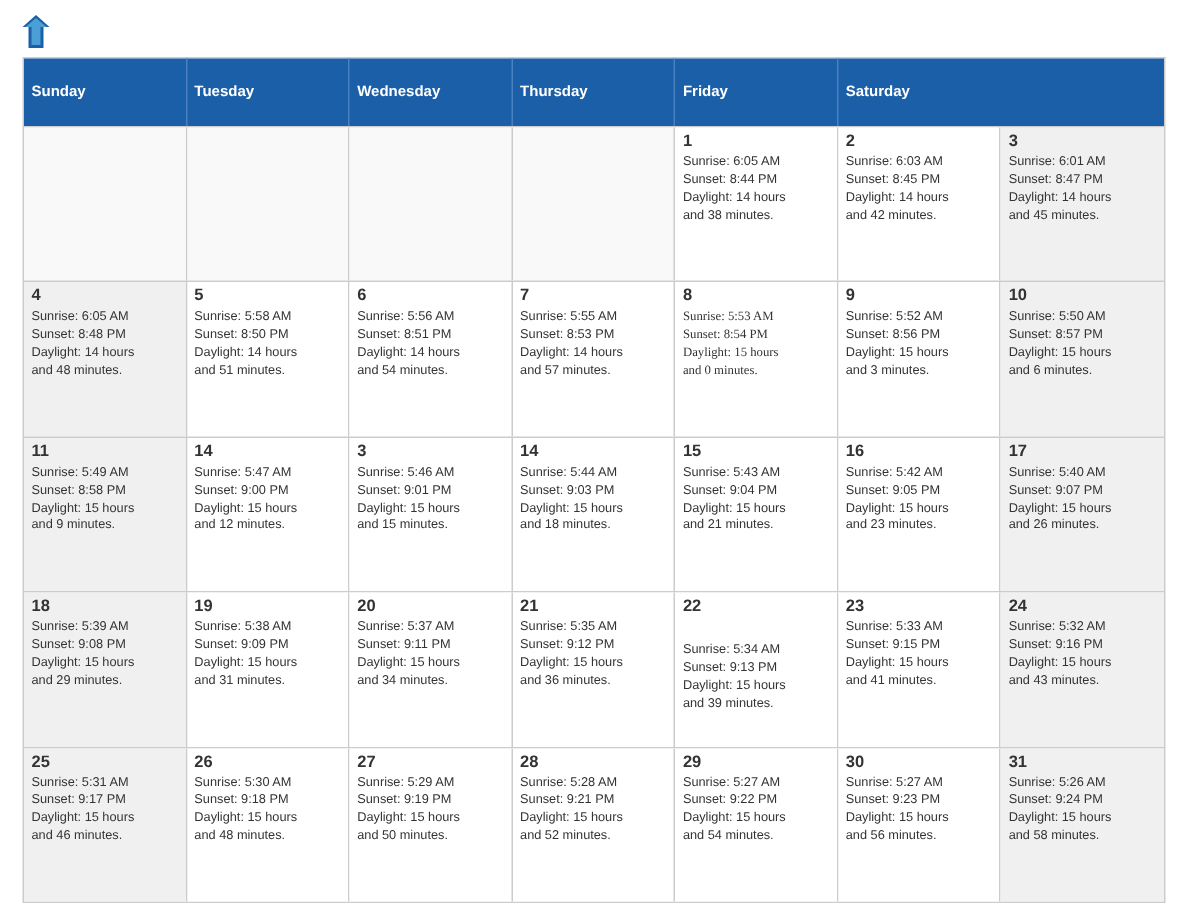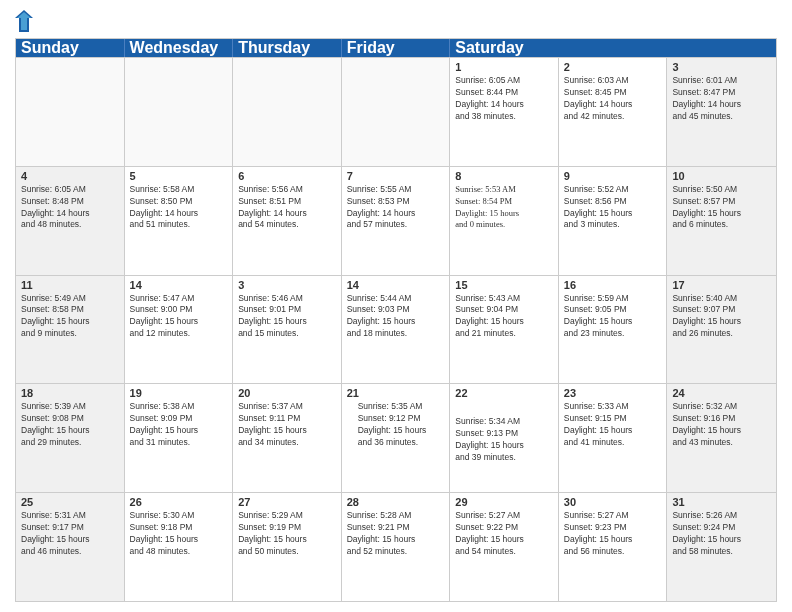--- a/index.html
+++ b/index.html
@@ -66,23 +66,23 @@
       flex-direction: column;
       border: 1px solid #ccc;
     }
     .cal-header {
       display: grid;
       grid-template-columns: repeat(7, 1fr);
       background: #1a5fa8;
     }
     .cal-header-cell {
       color: #fff;
-      font-size: 16px;
-      font-weight: bold;
-      padding: 0 5px;
+      font-size: 10px;
+      font-weight: bold;
+      padding: 17px 5px;
       text-align: left;
       border-right: 1px solid #4a7fc0;
     }
     .cal-header-cell:last-child { border-right: none; }
     .cal-body {
       flex: 1;
       display: grid;
       grid-template-rows: repeat(5, 1fr);
     }
     .cal-row {
@@ -130,20 +130,21 @@
     </div>
     <div class="title-area">
       <div class="month-title"></div>
       <div class="subtitle"></div>
     </div>
   </div>
 
   <div class="calendar">
     <div class="cal-header" id="cal-header-row">
         <div class="cal-header-cell">Sunday</div>
+        <div class="cal-header-cell">Tuesday</div>
         <div class="cal-header-cell">Wednesday</div>
         <div class="cal-header-cell">Thursday</div>
         <div class="cal-header-cell">Friday</div>
         <div class="cal-header-cell">Saturday</div>
       </div>
     <div class="cal-body" id="cal-body">
         <div class="cal-row">
           <div class="cal-cell empty"></div>
           <div class="cal-cell empty"></div>
           <div class="cal-cell empty"></div>
@@ -252,21 +253,21 @@
           </div>
           <div class="cal-cell">
             <div class="day-num">15</div>
             <div class="cell-detail" style="white-space: pre-line;">Sunrise: 5:43 AM
 Sunset: 9:04 PM
 Daylight: 15 hours
 and 21 minutes.</div>
           </div>
           <div class="cal-cell">
             <div class="day-num">16</div>
-            <div class="cell-detail" style="white-space: pre-line;">Sunrise: 5:59 AM
+            <div class="cell-detail" style="white-space: pre-line;">Sunrise: 5:42 AM
 Sunset: 9:05 PM
 Daylight: 15 hours
 and 23 minutes.</div>
           </div>
           <div class="cal-cell shaded">
             <div class="day-num">17</div>
             <div class="cell-detail" style="white-space: pre-line;">Sunrise: 5:40 AM
 Sunset: 9:07 PM
 Daylight: 15 hours
 and 26 minutes.</div>
@@ -289,21 +290,21 @@
           </div>
           <div class="cal-cell">
             <div class="day-num">20</div>
             <div class="cell-detail" style="white-space: pre-line;">Sunrise: 5:37 AM
 Sunset: 9:11 PM
 Daylight: 15 hours
 and 34 minutes.</div>
           </div>
           <div class="cal-cell">
             <div class="day-num">21</div>
-            <div class="cell-detail" style="white-space: pre-line; margin-left: 11px;">Sunrise: 5:35 AM
+            <div class="cell-detail" style="white-space: pre-line;">Sunrise: 5:35 AM
 Sunset: 9:12 PM
 Daylight: 15 hours
 and 36 minutes.</div>
           </div>
           <div class="cal-cell">
             <div class="day-num">22</div>
             <div class="cell-detail" style="white-space: pre-line; margin-top: 17px;">Sunrise: 5:34 AM
 Sunset: 9:13 PM
 Daylight: 15 hours
 and 39 minutes.</div>

